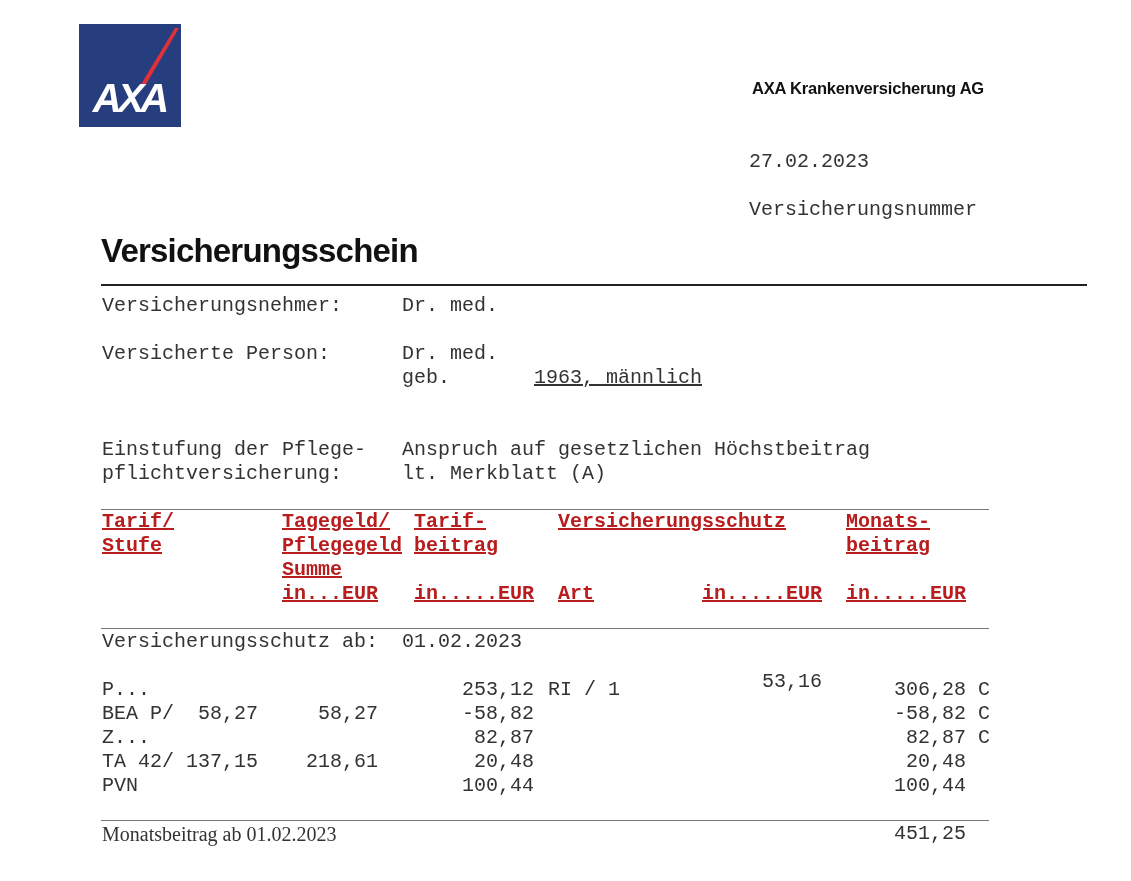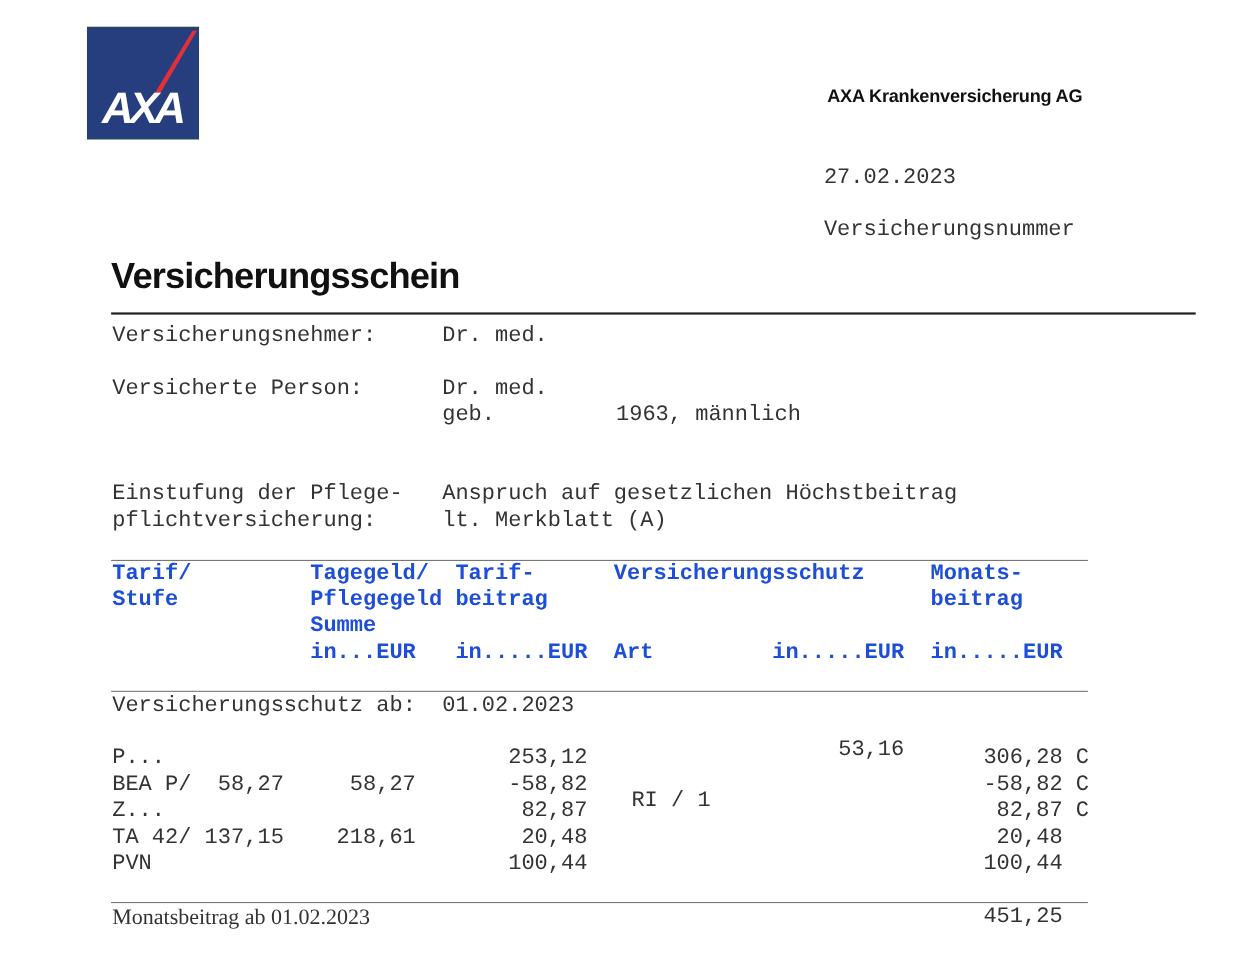--- a/index.html
+++ b/index.html
@@ -1,18 +1,18 @@
 <!DOCTYPE html>
 <html><head>
   <meta charset="utf-8">
   <style>
     html, body { margin: 0; padding: 0; background: #ffffff; }
     body { width: 1131px; height: 881px; position: relative; overflow: hidden; color: #222; }
     .mono { font-family: "Liberation Mono", monospace; font-size: 20px; line-height: 24px; white-space: pre; color: #333; position: absolute; letter-spacing: 0; }
-    .bold { font-weight: bold; color: #1d4ed8; }
+    .bold { font-weight: bold; color: #b91c1c; text-decoration: underline; }
     .logo { position: absolute; left: 79px; top: 24px; width: 102px; height: 103px; background: #bef264; overflow: hidden; }
     .logo svg { position: absolute; left: 0; top: 0; }
     .company { position: absolute; left: 752px; top: 79px; font-family: "Liberation Sans", sans-serif; font-size: 16.5px; font-weight: bold; color: #111; letter-spacing: -0.2px; }
     .title { position: absolute; left: 101px; top: 232px; font-family: "Liberation Sans", sans-serif; font-size: 33px; font-weight: bold; color: #111; letter-spacing: -0.8px; }
     .rule-thick { position: absolute; left: 101px; top: 284px; width: 986px; height: 2px; background: #222; }
     .rule-thin { position: absolute; left: 101px; width: 888px; height: 0; border-top: 1px solid #777; }
     .r { text-align: right; }
   </style>
 </head>
 <body>
@@ -31,21 +31,21 @@
 
 <div class="title">Versicherungsschein</div>
 <div class="rule-thick"></div>
 
 <div class="mono" style="left:102px; top:294px;">Versicherungsnehmer:</div>
 <div class="mono" style="left:402px; top:294px;">Dr. med.</div>
 
 <div class="mono" style="left:102px; top:342px;">Versicherte Person:</div>
 <div class="mono" style="left:402px; top:342px;">Dr. med.</div>
 <div class="mono" style="left:402px; top:366px;">geb.</div>
-<div class="mono" style="left:560px; top:366px;">1963, männlich</div>
+<div class="mono" style="left:534px; top:366px;text-decoration:underline;">1963, männlich</div>
 
 <div class="mono" style="left:102px; top:438px;">Einstufung der Pflege-</div>
 <div class="mono" style="left:102px; top:462px;">pflichtversicherung:</div>
 <div class="mono" style="left:402px; top:438px;">Anspruch auf gesetzlichen Höchstbeitrag</div>
 <div class="mono" style="left:402px; top:462px;">lt. Merkblatt (A)</div>
 
 <div class="rule-thin" style="top:509px;"></div>
 
 <div>
   <div class="mono bold" style="left:102px; top:510px;">Tarif/</div>
@@ -70,21 +70,21 @@
 </div>
 
 <div class="rule-thin" style="top:628px;"></div>
 
 <div class="mono" style="left:102px; top:630px;">Versicherungsschutz ab:</div>
 <div class="mono" style="left:402px; top:630px;">01.02.2023</div>
 
 <div>
   <div class="mono" style="left:102px; top:678px;">P...</div>
   <div class="mono r" style="left:414px; top:678px; width:120px;">253,12</div>
-  <div class="mono" style="left:574px; top:678px;margin-top:39px;">RI / 1</div>
+  <div class="mono" style="left:548px; top:678px;">RI / 1</div>
   <div class="mono r" style="left:702px; top:670px; width:120px;">53,16</div>
   <div class="mono r" style="left:846px; top:678px; width:120px;">306,28</div>
   <div class="mono" style="left:978px; top:678px;">C</div>
 </div>
 <div>
   <div class="mono" style="left:102px; top:702px;">BEA P/  58,27</div>
   <div class="mono r" style="left:282px; top:702px; width:96px;">58,27</div>
   <div class="mono r" style="left:414px; top:702px; width:120px;">-58,82</div>
   <div class="mono r" style="left:846px; top:702px; width:120px;">-58,82</div>
   <div class="mono" style="left:978px; top:702px;">C</div>

